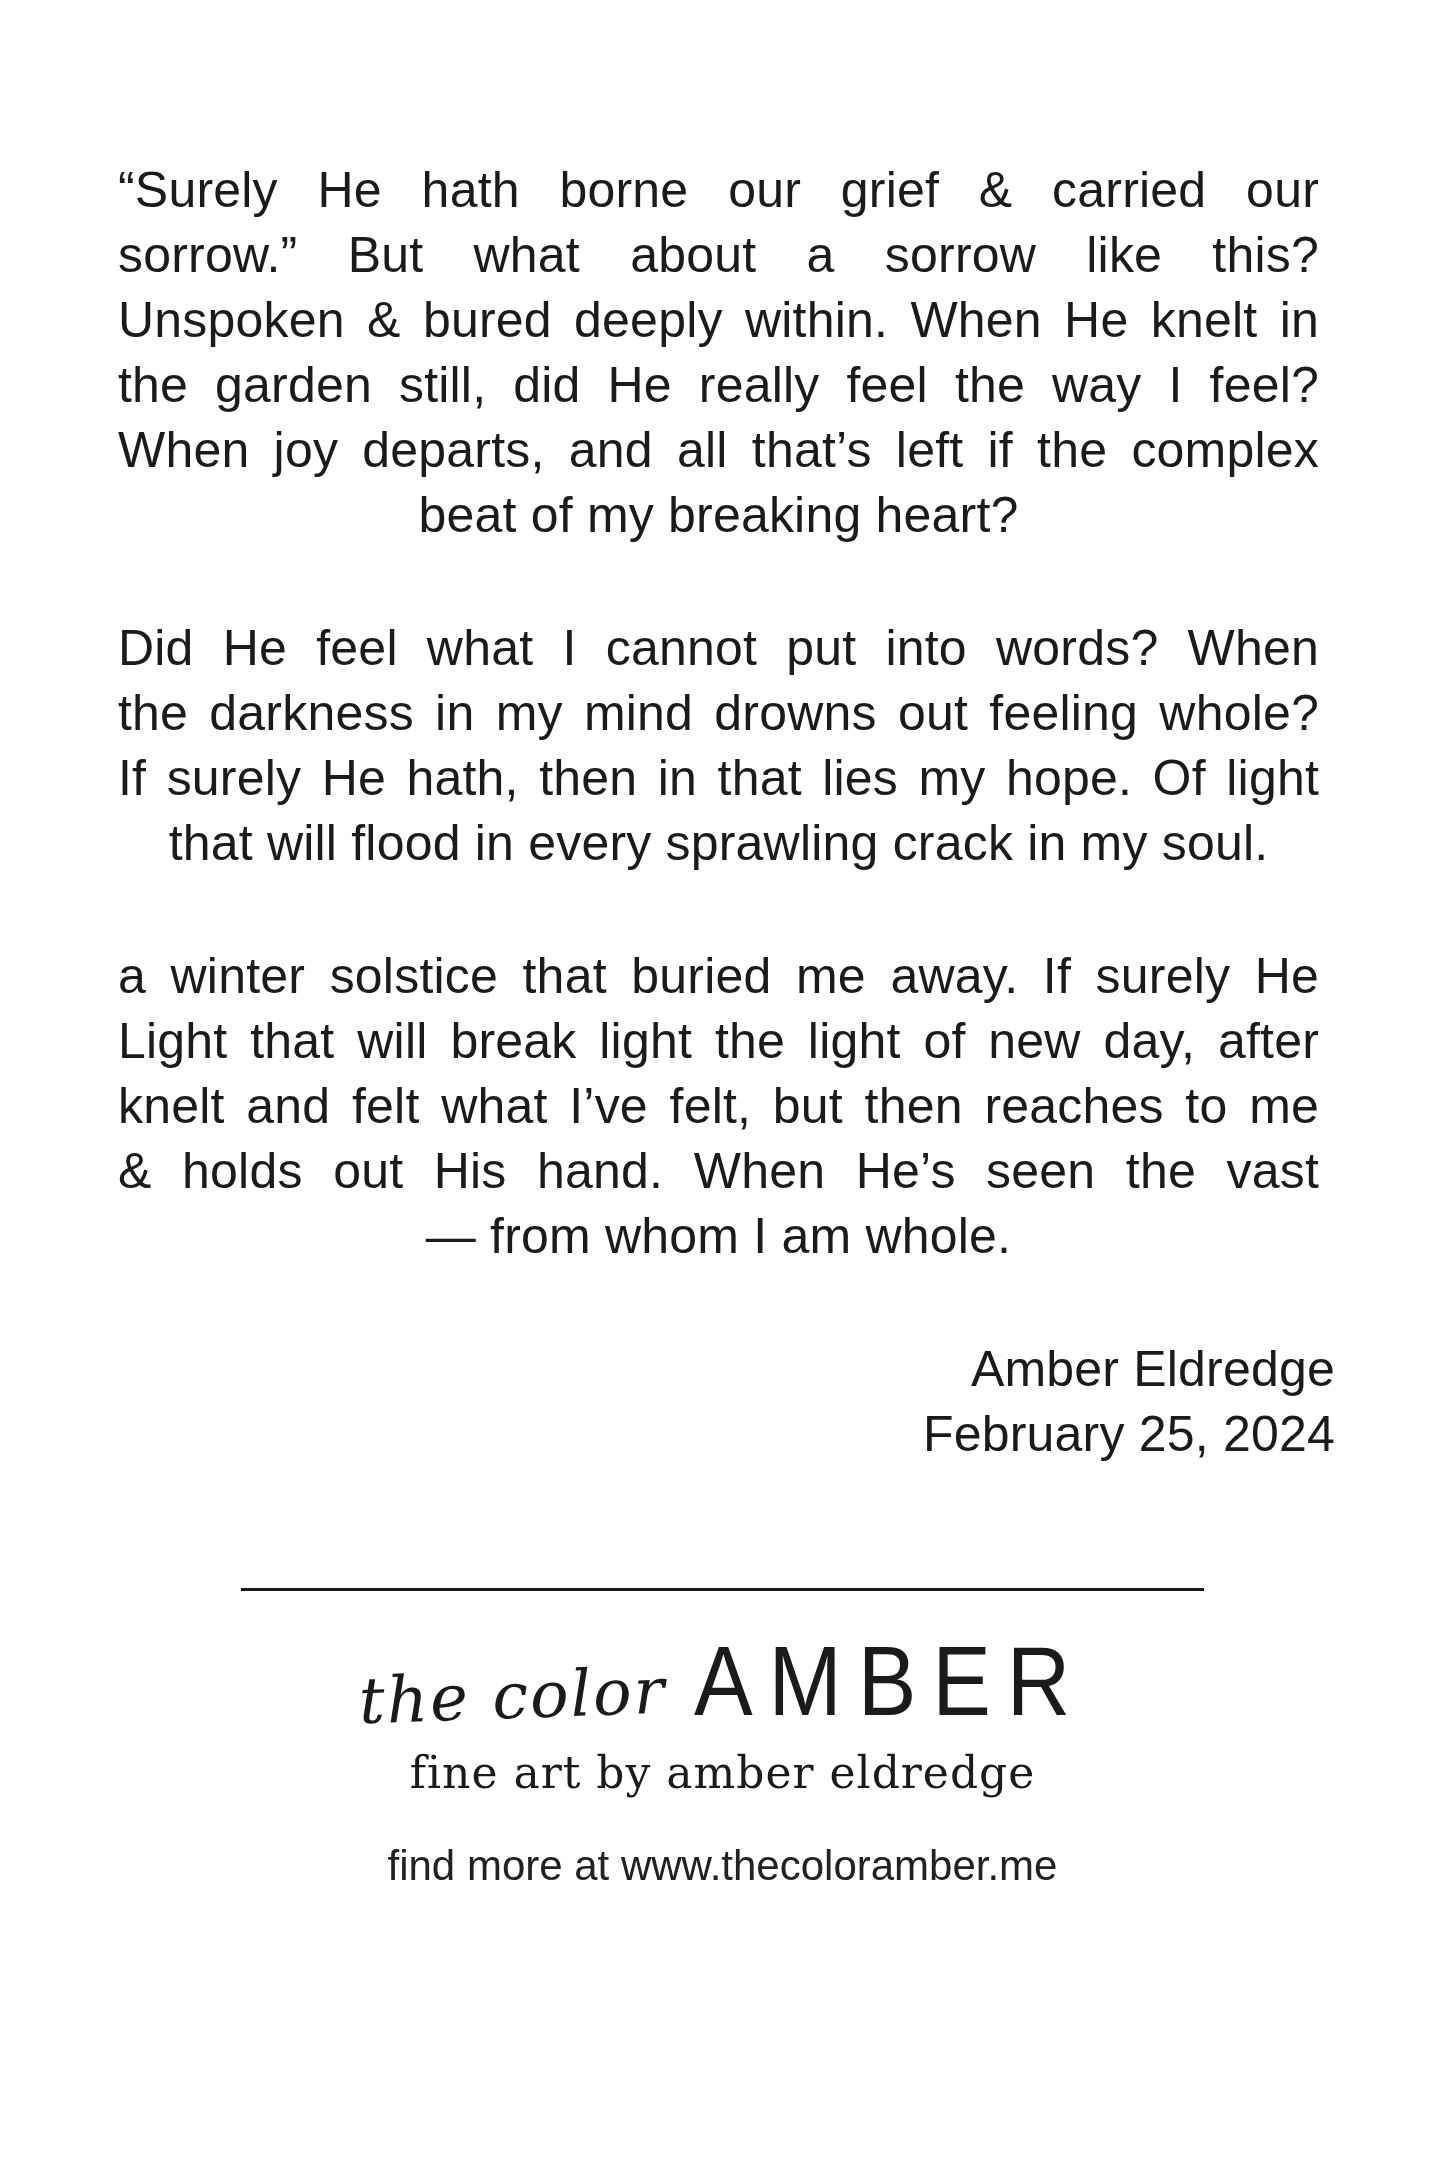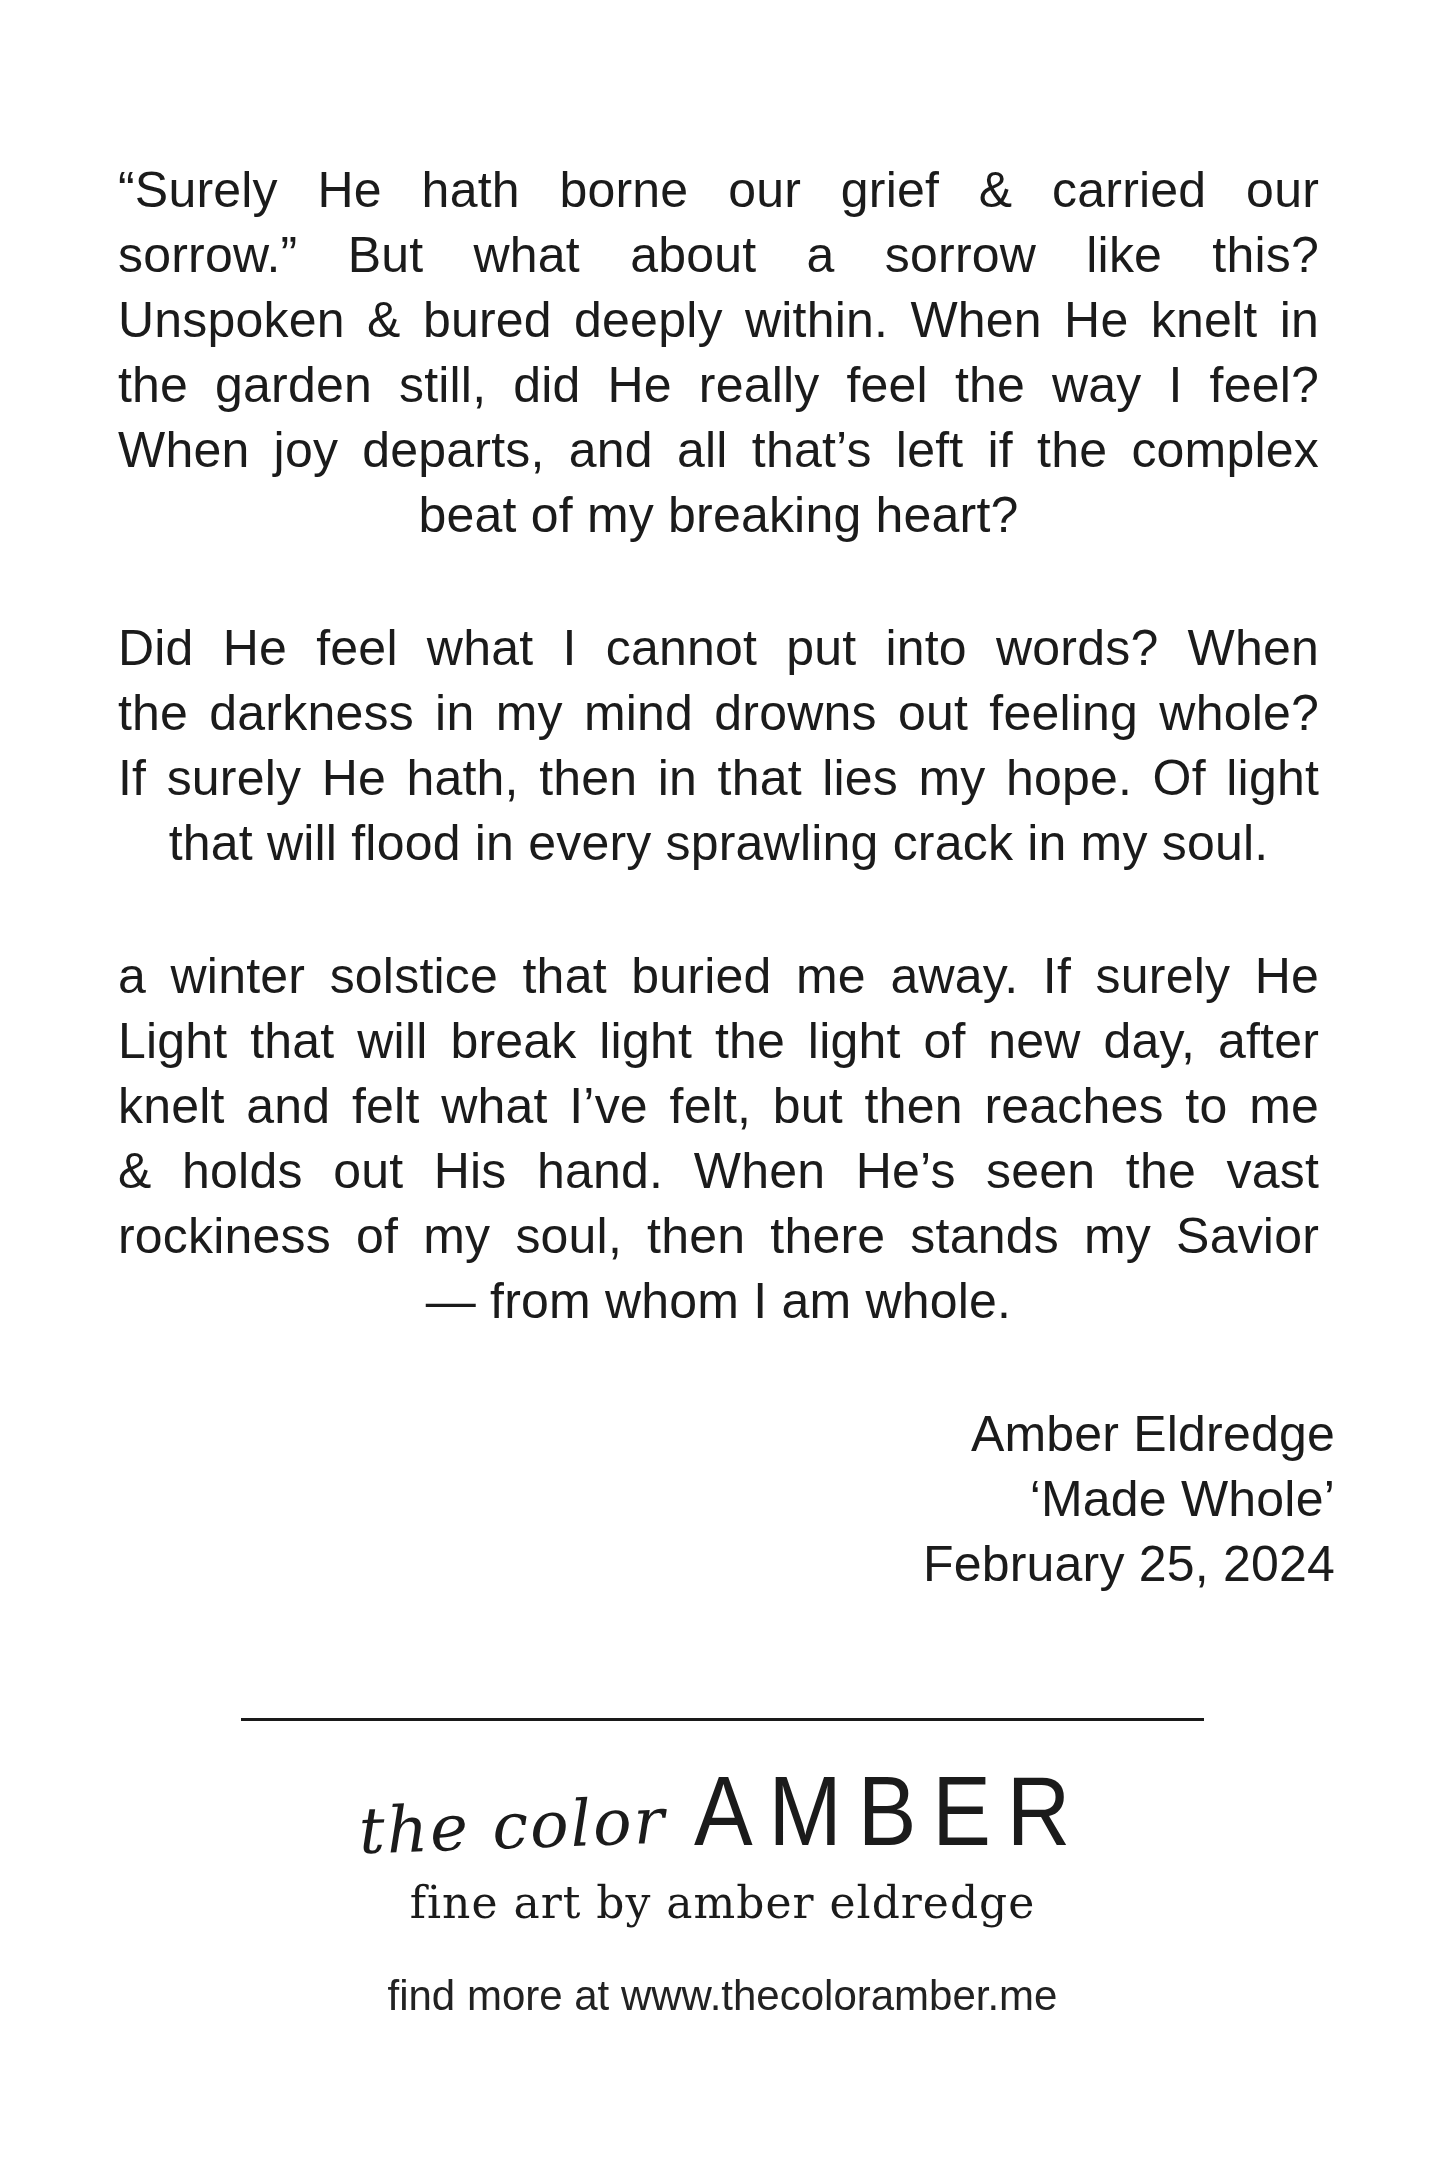--- a/index.html
+++ b/index.html
@@ -104,27 +104,25 @@
       <div class="jline">the darkness in my mind drowns out feeling whole?</div>
       <div class="jline">If surely He hath, then in that lies my hope. Of light</div>
       <div class="cline">that will flood in every sprawling crack in my soul.</div>
     </div>
 
     <div class="stanza">
       <div class="jline">a winter solstice that buried me away. If surely He</div>
       <div class="jline">Light that will break light the light of new day, after</div>
       <div class="jline">knelt and felt what I’ve felt, but then reaches to me</div>
       <div class="jline">&amp; holds out His hand. When He’s seen the vast</div>
-      <div class="jline">rockiness of my soul, then there stands my Savior</div>
       <div class="cline">— from whom I am whole.</div>
     </div>
 
     <div class="attribution">
       <div>Amber Eldredge</div>
-      <div>‘Made Whole’</div>
       <div>February 25, 2024</div>
     </div>
 
   </section>
 
   <footer>
 
     <div class="divider"></div>
 
     <div class="brand">

